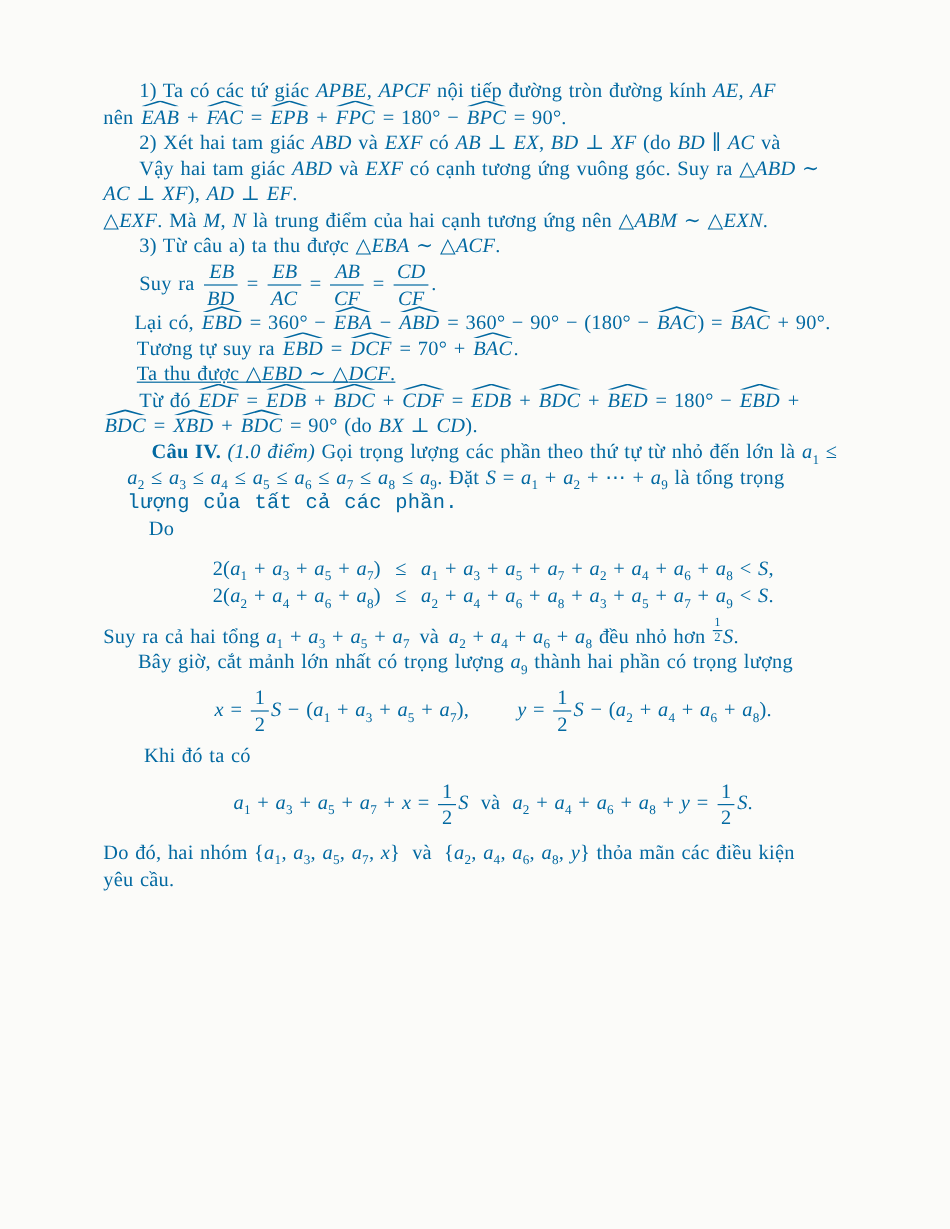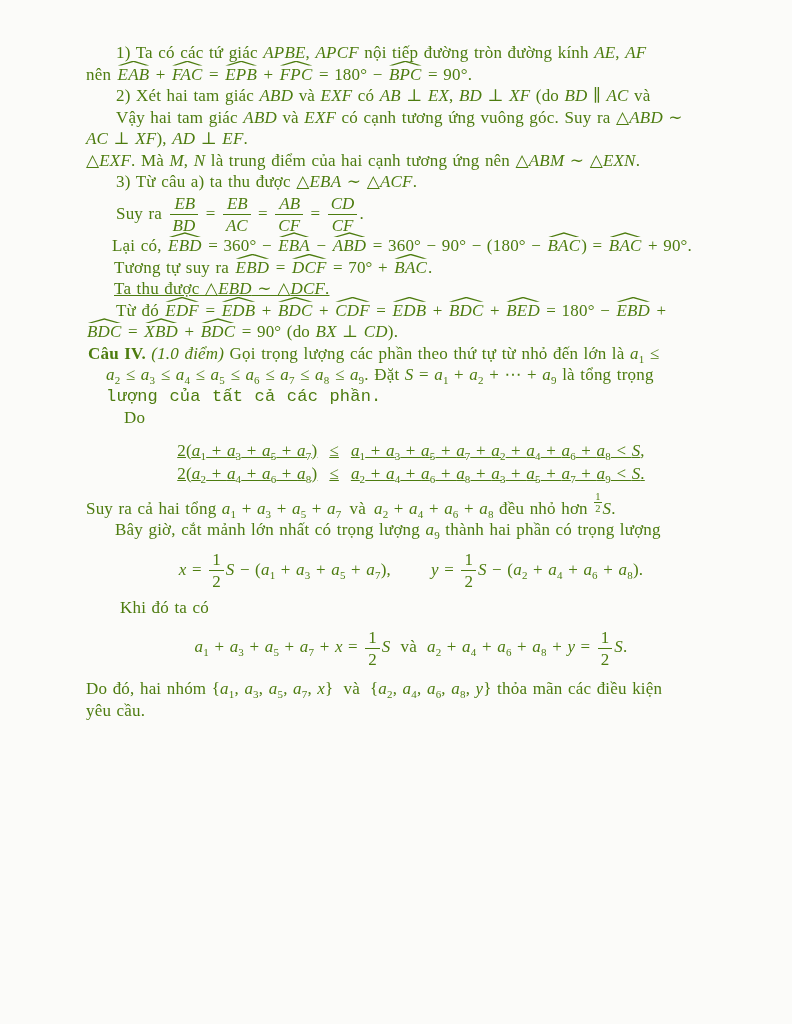--- a/index.html
+++ b/index.html
@@ -38,39 +38,39 @@
   .frac .den{display:block;padding:1px 3px 0;}
   .frac.small{font-size:10.5px;line-height:1.05;margin:0 1px;vertical-align:2px;}
   .frac.small .num{padding:0 1px;border-bottom:1px solid currentColor;}
   .frac.small .den{padding:0 1px;}
   .sp{display:inline-block;}
 </style>
 </head>
 <body style="background: rgb(251, 251, 249);">
 
 <div class="page">
-  <div class="doc" style="color: #4d7c0f;">
+  <div class="doc" style="color: #0369a1; margin-top: 23px;">
       <div class="line" style="padding-left: 30px;"><span class="rm">1) Ta có các tứ giác </span><span class="math"><i class="mv">APBE</i></span><span class="rm">, </span><span class="math"><i class="mv">APCF</i></span><span class="rm"> nội tiếp đường tròn đường kính </span><span class="math"><i class="mv">AE</i></span><span class="rm">, </span><span class="math"><i class="mv">AF</i></span></div>
       <div class="line"><span class="rm">nên </span><span class="hat"><i class="mv">EAB</i></span><span class="rm"> + </span><span class="hat"><i class="mv">FAC</i></span><span class="rm"> = </span><span class="hat"><i class="mv">EPB</i></span><span class="rm"> + </span><span class="hat"><i class="mv">FPC</i></span><span class="rm"> = 180° − </span><span class="hat"><i class="mv">BPC</i></span><span class="rm"> = 90°.</span></div>
       <div class="line" style="padding-left: 30px;"><span class="rm">2) Xét hai tam giác </span><span class="math"><i class="mv">ABD</i></span><span class="rm"> và </span><span class="math"><i class="mv">EXF</i></span><span class="rm"> có </span><span class="math"><i class="mv">AB</i></span><span class="rm"> ⊥ </span><span class="math"><i class="mv">EX</i></span><span class="rm">, </span><span class="math"><i class="mv">BD</i></span><span class="rm"> ⊥ </span><span class="math"><i class="mv">XF</i></span><span class="rm"> (do </span><span class="math"><i class="mv">BD</i></span><span class="rm"> ∥ </span><span class="math"><i class="mv">AC</i></span><span class="rm"> và</span></div>
       <div class="line" style="padding-left: 30px;"><span class="rm">Vậy hai tam giác </span><span class="math"><i class="mv">ABD</i></span><span class="rm"> và </span><span class="math"><i class="mv">EXF</i></span><span class="rm"> có cạnh tương ứng vuông góc. Suy ra △</span><span class="math"><i class="mv">ABD</i></span><span class="rm"> ∼</span></div>
       <div class="line"><span class="math"><i class="mv">AC</i></span><span class="rm"> ⊥ </span><span class="math"><i class="mv">XF</i></span><span class="rm">), </span><span class="math"><i class="mv">AD</i></span><span class="rm"> ⊥ </span><span class="math"><i class="mv">EF</i></span><span class="rm">.</span></div>
       <div class="line"><span class="rm">△</span><span class="math"><i class="mv">EXF</i></span><span class="rm">. Mà </span><span class="math"><i class="mv">M</i><span class="rm">, </span><i class="mv">N</i></span><span class="rm"> là trung điểm của hai cạnh tương ứng nên △</span><span class="math"><i class="mv">ABM</i></span><span class="rm"> ∼ △</span><span class="math"><i class="mv">EXN</i></span><span class="rm">.</span></div>
       <div class="line" style="padding-left: 30px;"><span class="rm">3) Từ câu a) ta thu được △</span><span class="math"><i class="mv">EBA</i></span><span class="rm"> ∼ △</span><span class="math"><i class="mv">ACF</i></span><span class="rm">.</span></div>
       <div class="line tall" style="padding-left: 30px;"><span class="rm">Suy ra </span><span class="frac"><span class="num"><i class="mv">EB</i></span><span class="den"><i class="mv">BD</i></span></span><span class="rm"> = </span><span class="frac"><span class="num"><i class="mv">EB</i></span><span class="den"><i class="mv">AC</i></span></span><span class="rm"> = </span><span class="frac"><span class="num"><i class="mv">AB</i></span><span class="den"><i class="mv">CF</i></span></span><span class="rm"> = </span><span class="frac"><span class="num"><i class="mv">CD</i></span><span class="den"><i class="mv">CF</i></span></span><span class="rm">.</span></div>
       <div class="line" style="padding-left: 26px;"><span class="rm">Lại có, </span><span class="hat"><i class="mv">EBD</i></span><span class="rm"> = 360° − </span><span class="hat"><i class="mv">EBA</i></span><span class="rm"> − </span><span class="hat"><i class="mv">ABD</i></span><span class="rm"> = 360° − 90° − (180° − </span><span class="hat"><i class="mv">BAC</i></span><span class="rm">) = </span><span class="hat"><i class="mv">BAC</i></span><span class="rm"> + 90°.</span></div>
       <div class="line" style="padding-left: 28px;"><span class="rm">Tương tự suy ra </span><span class="hat"><i class="mv">EBD</i></span><span class="rm"> = </span><span class="hat"><i class="mv">DCF</i></span><span class="rm"> = 70° + </span><span class="hat"><i class="mv">BAC</i></span><span class="rm">.</span></div>
       <div class="line" style="padding-left: 28px; text-decoration: underline;"><span class="rm">Ta thu được △</span><span class="math"><i class="mv">EBD</i></span><span class="rm"> ∼ △</span><span class="math"><i class="mv">DCF</i></span><span class="rm">.</span></div>
       <div class="line" style="padding-left: 30px;"><span class="rm">Từ đó </span><span class="hat"><i class="mv">EDF</i></span><span class="rm"> = </span><span class="hat"><i class="mv">EDB</i></span><span class="rm"> + </span><span class="hat"><i class="mv">BDC</i></span><span class="rm"> + </span><span class="hat"><i class="mv">CDF</i></span><span class="rm"> = </span><span class="hat"><i class="mv">EDB</i></span><span class="rm"> + </span><span class="hat"><i class="mv">BDC</i></span><span class="rm"> + </span><span class="hat"><i class="mv">BED</i></span><span class="rm"> = 180° − </span><span class="hat"><i class="mv">EBD</i></span><span class="rm"> +</span></div>
       <div class="line"><span class="hat"><i class="mv">BDC</i></span><span class="rm"> = </span><span class="hat"><i class="mv">XBD</i></span><span class="rm"> + </span><span class="hat"><i class="mv">BDC</i></span><span class="rm"> = 90° (do </span><span class="math"><i class="mv">BX</i></span><span class="rm"> ⊥ </span><span class="math"><i class="mv">CD</i></span><span class="rm">).</span></div>
-      <div class="line" style="padding-left: 2px;"><span class="bd">Câu IV. </span><span class="it">(1.0 điểm)</span><span class="rm"> Gọi trọng lượng các phần theo thứ tự từ nhỏ đến lớn là </span><span class="math"><i class="mv">a</i><sub>1</sub></span><span class="rm"> ≤</span></div>
+      <div class="line" style="padding-left: 2px; text-align: center;"><span class="bd">Câu IV. </span><span class="it">(1.0 điểm)</span><span class="rm"> Gọi trọng lượng các phần theo thứ tự từ nhỏ đến lớn là </span><span class="math"><i class="mv">a</i><sub>1</sub></span><span class="rm"> ≤</span></div>
       <div class="line" style="padding-left: 20px;"><span class="math"><i class="mv">a</i><sub>2</sub><span class="rm"> ≤ </span><i class="mv">a</i><sub>3</sub><span class="rm"> ≤ </span><i class="mv">a</i><sub>4</sub><span class="rm"> ≤ </span><i class="mv">a</i><sub>5</sub><span class="rm"> ≤ </span><i class="mv">a</i><sub>6</sub><span class="rm"> ≤ </span><i class="mv">a</i><sub>7</sub><span class="rm"> ≤ </span><i class="mv">a</i><sub>8</sub><span class="rm"> ≤ </span><i class="mv">a</i><sub>9</sub></span><span class="rm">. Đặt </span><span class="math"><i class="mv">S</i><span class="rm"> = </span><i class="mv">a</i><sub>1</sub><span class="rm"> + </span><i class="mv">a</i><sub>2</sub><span class="rm"> + ⋯ + </span><i class="mv">a</i><sub>9</sub></span><span class="rm"> là tổng trọng</span></div>
       <div class="line" style="padding-left: 20px; font-family: Liberation Mono, monospace;"><span class="rm">lượng của tất cả các phần.</span></div>
       <div class="line" style="padding-left: 38px;"><span class="rm">Do</span></div>
-      <div class="display" style="margin-top: 10px; margin-bottom: 6px; text-decoration: underline;">
+      <div class="display" style="margin-top: 10px; margin-bottom: 6px;">
         <div class="row"><span class="math"><span class="rm">2(</span><i class="mv">a</i><sub>1</sub><span class="rm"> + </span><i class="mv">a</i><sub>3</sub><span class="rm"> + </span><i class="mv">a</i><sub>5</sub><span class="rm"> + </span><i class="mv">a</i><sub>7</sub><span class="rm">)</span></span><span class="sp" style="width: 12px;"></span><span class="rm">≤</span><span class="sp" style="width: 12px;"></span><span class="math"><i class="mv">a</i><sub>1</sub><span class="rm"> + </span><i class="mv">a</i><sub>3</sub><span class="rm"> + </span><i class="mv">a</i><sub>5</sub><span class="rm"> + </span><i class="mv">a</i><sub>7</sub><span class="rm"> + </span><i class="mv">a</i><sub>2</sub><span class="rm"> + </span><i class="mv">a</i><sub>4</sub><span class="rm"> + </span><i class="mv">a</i><sub>6</sub><span class="rm"> + </span><i class="mv">a</i><sub>8</sub><span class="rm"> &lt; </span><i class="mv">S</i><span class="rm">,</span></span></div>
         <div class="row"><span class="math"><span class="rm">2(</span><i class="mv">a</i><sub>2</sub><span class="rm"> + </span><i class="mv">a</i><sub>4</sub><span class="rm"> + </span><i class="mv">a</i><sub>6</sub><span class="rm"> + </span><i class="mv">a</i><sub>8</sub><span class="rm">)</span></span><span class="sp" style="width: 12px;"></span><span class="rm">≤</span><span class="sp" style="width: 12px;"></span><span class="math"><i class="mv">a</i><sub>2</sub><span class="rm"> + </span><i class="mv">a</i><sub>4</sub><span class="rm"> + </span><i class="mv">a</i><sub>6</sub><span class="rm"> + </span><i class="mv">a</i><sub>8</sub><span class="rm"> + </span><i class="mv">a</i><sub>3</sub><span class="rm"> + </span><i class="mv">a</i><sub>5</sub><span class="rm"> + </span><i class="mv">a</i><sub>7</sub><span class="rm"> + </span><i class="mv">a</i><sub>9</sub><span class="rm"> &lt; </span><i class="mv">S</i><span class="rm">.</span></span></div>
       </div>
       <div class="line" style="margin-top: 6px;"><span class="rm">Suy ra cả hai tổng </span><span class="math"><i class="mv">a</i><sub>1</sub><span class="rm"> + </span><i class="mv">a</i><sub>3</sub><span class="rm"> + </span><i class="mv">a</i><sub>5</sub><span class="rm"> + </span><i class="mv">a</i><sub>7</sub></span><span class="sp" style="width: 8px;"></span><span class="rm">và</span><span class="sp" style="width: 8px;"></span><span class="math"><i class="mv">a</i><sub>2</sub><span class="rm"> + </span><i class="mv">a</i><sub>4</sub><span class="rm"> + </span><i class="mv">a</i><sub>6</sub><span class="rm"> + </span><i class="mv">a</i><sub>8</sub></span><span class="rm"> đều nhỏ hơn </span><span class="frac small"><span class="num"><span class="rm">1</span></span><span class="den"><span class="rm">2</span></span></span><span class="math"><i class="mv">S</i></span><span class="rm">.</span></div>
       <div class="line" style="padding-left: 29px;"><span class="rm">Bây giờ, cắt mảnh lớn nhất có trọng lượng </span><span class="math"><i class="mv">a</i><sub>9</sub></span><span class="rm"> thành hai phần có trọng lượng</span></div>
       <div class="display tall" style="margin-top: 6px; margin-bottom: 4px;">
         <div class="row"><span class="math"><i class="mv">x</i><span class="rm"> = </span></span><span class="frac"><span class="num"><span class="rm">1</span></span><span class="den"><span class="rm">2</span></span></span><span class="math"><i class="mv">S</i><span class="rm"> − (</span><i class="mv">a</i><sub>1</sub><span class="rm"> + </span><i class="mv">a</i><sub>3</sub><span class="rm"> + </span><i class="mv">a</i><sub>5</sub><span class="rm"> + </span><i class="mv">a</i><sub>7</sub><span class="rm">),</span></span><span class="sp" style="width: 40px;"></span><span class="math"><i class="mv">y</i><span class="rm"> = </span></span><span class="frac"><span class="num"><span class="rm">1</span></span><span class="den"><span class="rm">2</span></span></span><span class="math"><i class="mv">S</i><span class="rm"> − (</span><i class="mv">a</i><sub>2</sub><span class="rm"> + </span><i class="mv">a</i><sub>4</sub><span class="rm"> + </span><i class="mv">a</i><sub>6</sub><span class="rm"> + </span><i class="mv">a</i><sub>8</sub><span class="rm">).</span></span></div>
       </div>
       <div class="line" style="margin-top: 4px; padding-left: 34px;"><span class="rm">Khi đó ta có</span></div>
       <div class="display tall" style="margin-top: 6px; margin-bottom: 6px;">

